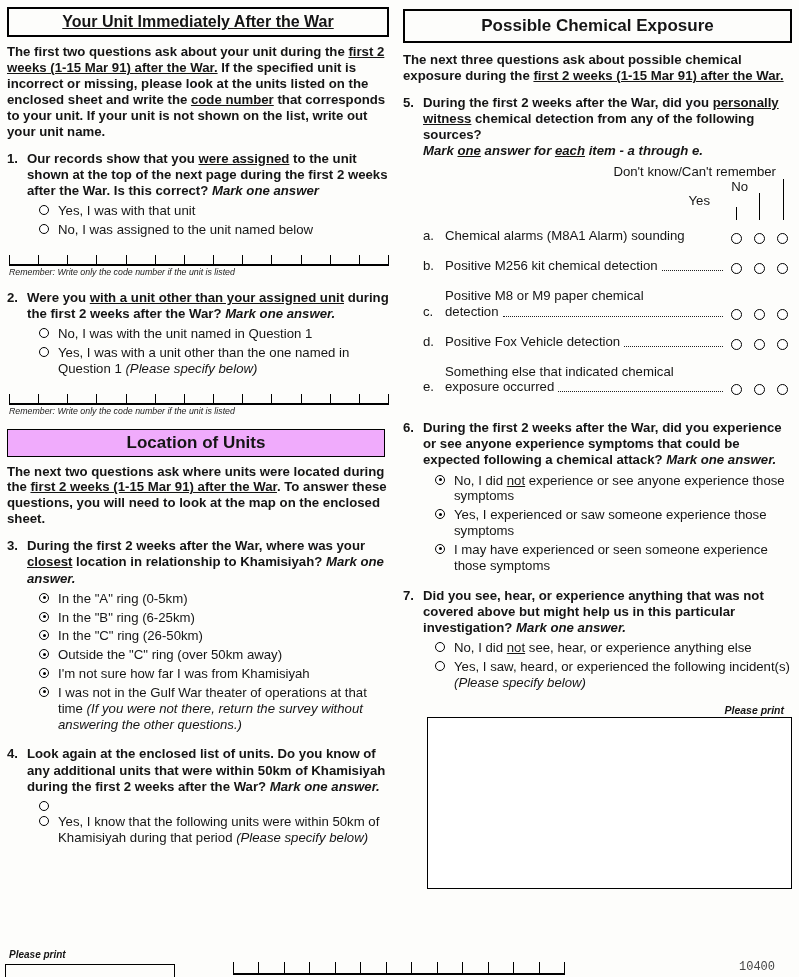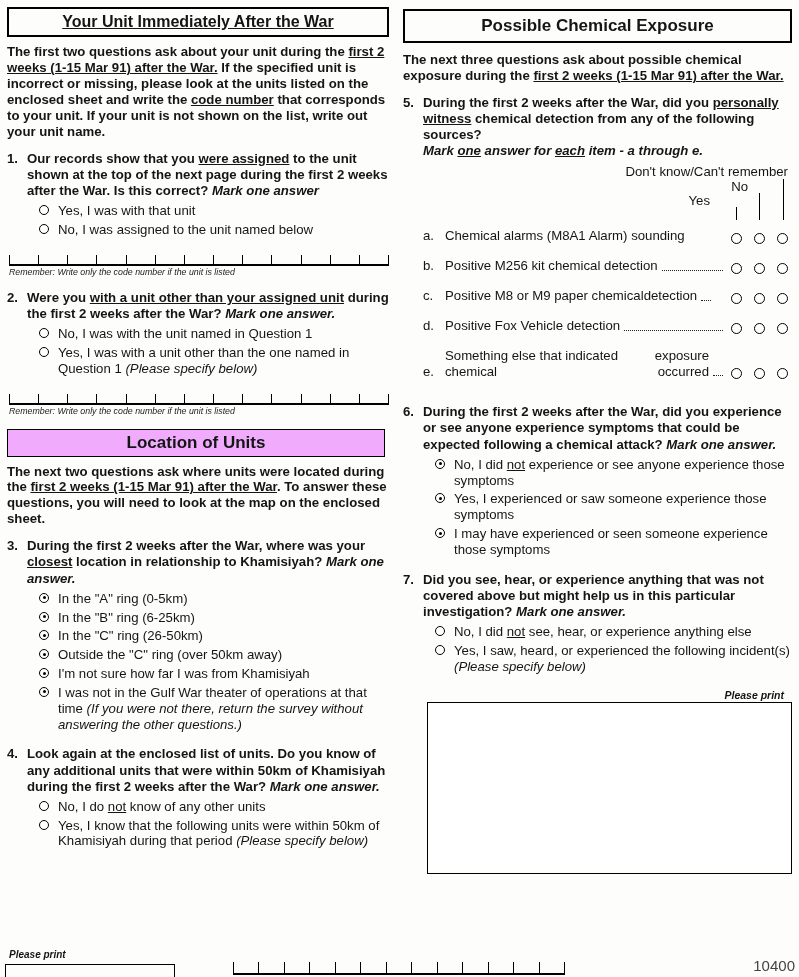--- a/index.html
+++ b/index.html
@@ -37,47 +37,47 @@
   .i { font-style: italic; }
 
   .comb { display: flex; height: 11px; margin: 14px 2px 0; }
   .comb i { flex: 1; border-left: 1.6px solid #000; border-bottom: 2px solid #000; }
   .comb i:last-child { border-right: 1.6px solid #000; }
   .comb-note { font-style: italic; font-size: 8.8px; margin: 1px 2px 13px; color: #222; }
 
   
   .q5hdr { position: relative; height: 56px; font-size: 13.2px; margin-top: 5px; }
   .q5hdr span { position: absolute; white-space: nowrap; }
-  .h-dk  { top: 0;    right: 4px; }
+  .h-dk  { top: 0;    right: 16px; }
   .h-no  { top: 15px; right: 44px; }
   .h-yes { top: 29px; right: 82px; text-align: center; }
   .vl { position: absolute; width: 1.5px; background: #000; }
   .vl1 { right: 8px;  top: 15px; height: 41px; }
   .vl2 { right: 32px; top: 29px; height: 27px; }
   .vl3 { right: 55px; top: 43px; height: 13px; }
 
   .q5row { display: flex; align-items: flex-end; margin: 8px 0 14px; font-size: 13.2px; line-height: 1.2; }
   .q5letter { width: 22px; flex: none; }
   .q5mid { flex: 1; display: flex; min-width: 0; }
-  .q5mid.block { align-items: stretch; }
+  .q5mid.block { flex-direction: column; align-items: stretch; }
   .l2row { display: flex; align-items: flex-end; text-align: right; }
   .leader { flex: 1; min-width: 10px; border-bottom: 1.3px dotted #222; margin: 0 4px 3px; }
   .spacer { flex: 1; }
   .q5circles { flex: none; display: flex; gap: 12px; margin-left: 4px; padding-right: 4px; }
   .c { width: 11px; height: 11px; border: 1.4px solid #000; border-radius: 50%; background: #fff; }
 
   .print-label { text-align: right; font-style: italic; font-weight: bold; font-size: 10.5px; margin: 8px 8px 1px 0; }
   .write-box { border: 1.6px solid #000; height: 172px; margin-left: 24px; background: #fff; }
 
   .bottom-comb { position: absolute; left: 233px; bottom: 2px; width: 332px; height: 13px; display: flex; }
   .bottom-comb i { flex: 1; border-left: 1.8px solid #000; border-bottom: 2.2px solid #000; }
   .bottom-comb i:last-child { border-right: 1.8px solid #000; }
   .pp-left { position: absolute; left: 9px; bottom: 17px; font-style: italic; font-weight: bold; font-size: 10px; }
   .partial-box { position: absolute; left: 5px; bottom: 0; width: 170px; height: 13px; border: 1.4px solid #000; border-bottom: none; }
-  .form-number { position: absolute; right: 4px; bottom: 3px; font-size: 15px; color: #444; }
+  .form-number { position: absolute; right: 24px; bottom: 3px; font-size: 12px; color: #444; font-family: Liberation Mono, monospace; }
 </style>
 </head>
 <body>
 
 <div class="page">
 
   <div class="col left">
 
     <div class="hdr-box unit">
       <span class="t">Your Unit Immediately After the War</span>
@@ -192,21 +192,20 @@
       </div>
     </div>
 
     <div class="q">
       <div class="qnum">4.</div>
       <div class="qbody">
         <p class="qtext"><span>Look again at the enclosed list of units.  Do you know of any additional units that were within 50km of Khamisiyah during the first 2 weeks after the War?  </span><span class="i">Mark one answer.</span></p>
         <ul class="opts">
           <li class="opt">
             <span class="radio"></span>
-            <span class="olabel"><span>No,  I do </span><span class="u">not</span><span> know of any other units</span></span>
           </li>
           <li class="opt">
             <span class="radio"></span>
             <span class="olabel"><span>Yes,  I know that the following units were within 50km of Khamisiyah during that period </span><span class="i">(Please specify below)</span></span>
           </li>
         </ul>
       </div>
     </div>
 
   </div>

